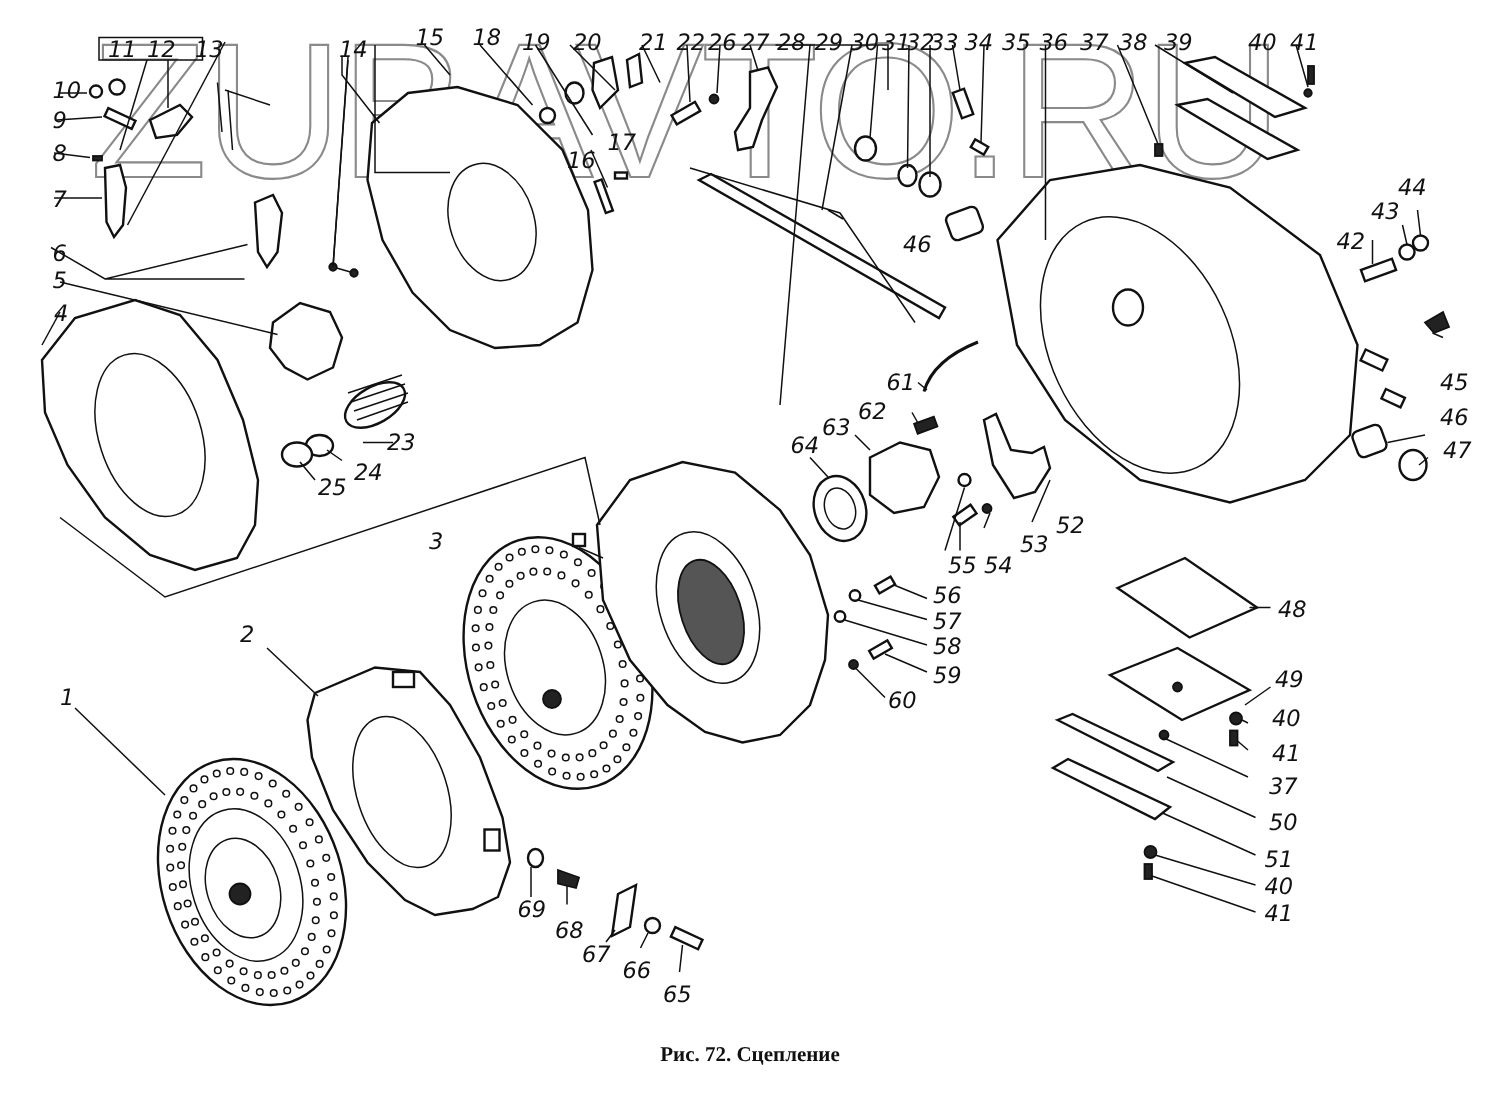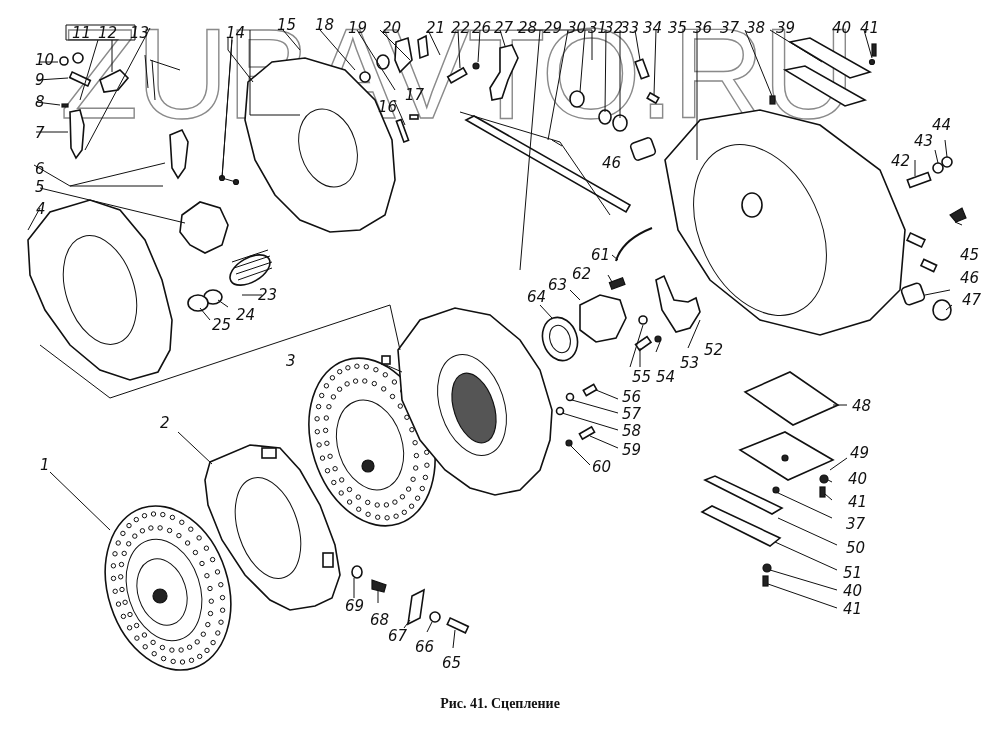--- a/index.html
+++ b/index.html
@@ -417,13 +417,13 @@
     <text class="callout" x="527" y="302">64</text>
     <text class="callout" x="442" y="668">65</text>
     <text class="callout" x="415" y="652">66</text>
     <text class="callout" x="388" y="641">67</text>
     <text class="callout" x="370" y="625">68</text>
     <text class="callout" x="345" y="611">69</text>
   </g>
 </svg>
 </div>
 
-<div id="caption">Рис. 41. Сцепление</div>
+<div id="caption">Рис. 72. Сцепление</div>
 
 </body></html>

